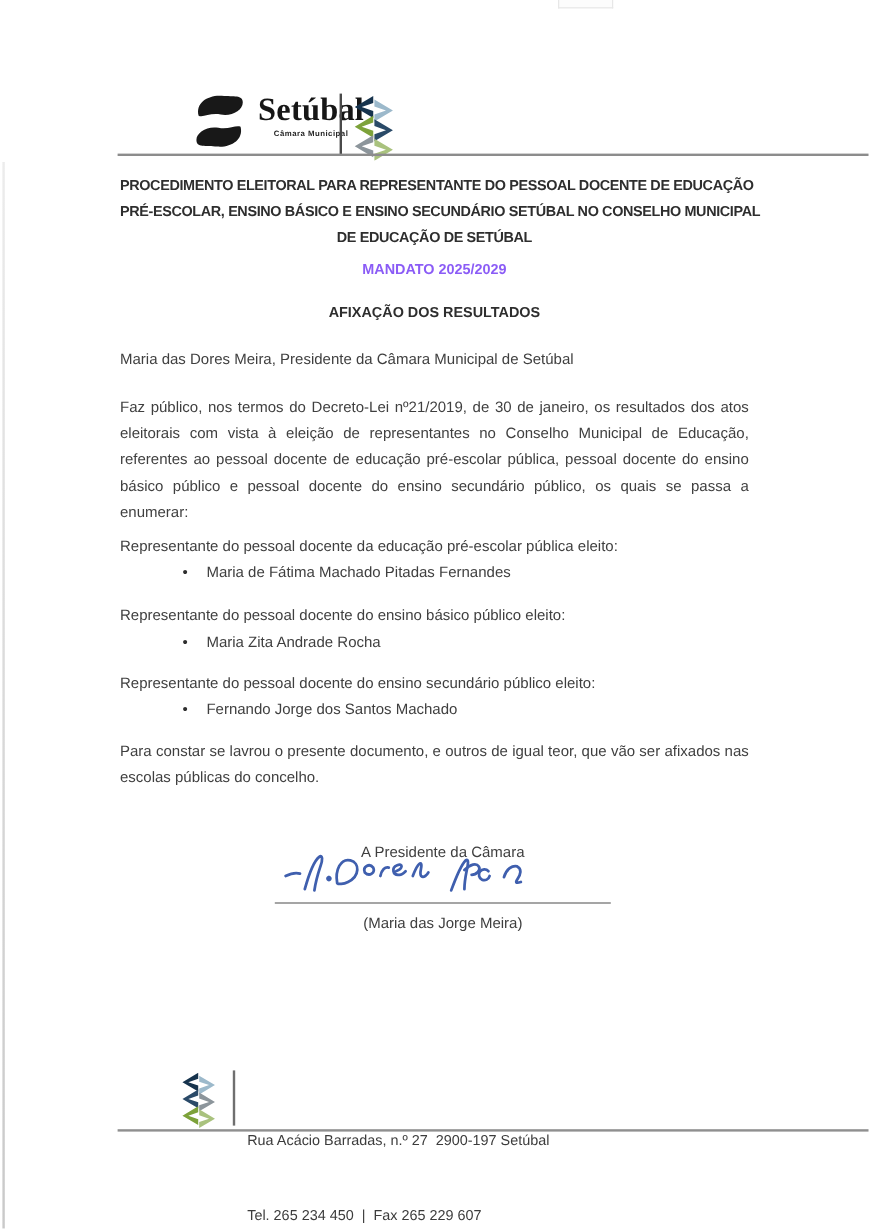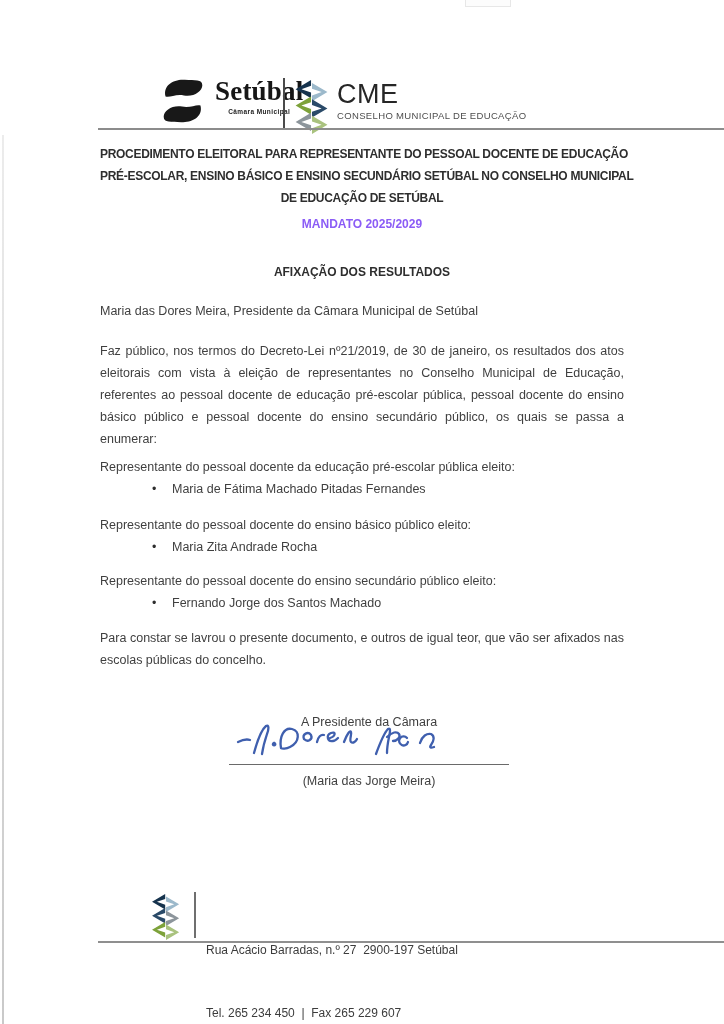--- a/index.html
+++ b/index.html
@@ -47,21 +47,21 @@
   }
   
   .content{
     position:absolute;left:100px;top:138px;width:524px;
     font-size:12.5px;line-height:22px;
   }
   .doc-title{margin-top:5px;text-align:center;font-weight:700;color:#2e2e2e;
     font-size:12px;letter-spacing:-0.3px;}
   .doc-title div{white-space:nowrap;}
   .mandate{margin-top:4px;text-align:center;font-weight:700;color:#8b5cf6;font-size:12px;}
-  .results-heading{margin-top:26px;text-align:center;font-weight:700;color:#2e2e2e;font-size:12px;}
+  .results-heading{margin-top:14px;text-align:center;font-weight:700;color:#2e2e2e;font-size:12px;}
   .intro{margin-top:17px;}
   .body-par{margin-top:18px;text-align:justify;}
   .result-label{margin-top:0;}
   .rg1{margin-top:6px;}
   .rg2{margin-top:14px;}
   .rg3{margin-top:12px;}
   .result-item{display:flex;}
   .bullet{width:20px;padding-left:52px;color:#2e2e2e;}
   .closing{margin-top:13px;text-align:justify;}
   .dateline{margin-top:51px;text-align:center;margin-left:20px;}
@@ -103,24 +103,20 @@
   <div class="cme-logo">
     <span>
       <svg width="40" height="54" viewBox="0 0 40 56">
         <polygon points="19,0 3,9.5 19,19 19,13 9,9.5 19,6" fill="#16334d"></polygon>
         <polygon points="20,3 36,12.5 20,22 20,16 30,12.5 20,9" fill="#9cb9cb"></polygon>
         <polygon points="19,17 3,26.5 19,36 19,30 9,26.5 19,23" fill="#7da23a"></polygon>
         <polygon points="20,20 36,29.5 20,39 20,33 30,29.5 20,26" fill="#2a4a68"></polygon>
         <polygon points="19,34 3,43.5 19,53 19,47 9,43.5 19,40" fill="#8c959b"></polygon>
         <polygon points="20,37 36,46.5 20,56 20,50 30,46.5 20,43" fill="#a9c27e"></polygon>
       </svg>
-    </span>
-    <span class="cme-text">
-      <div class="cme-acronym">CME</div>
-      <div class="cme-subtitle">CONSELHO MUNICIPAL DE EDUCAÇÃO</div>
     </span>
   </div>
 
   <div class="header-rule"></div>
 
   <div class="content">
 
     <div class="doc-title">
       <div>PROCEDIMENTO ELEITORAL PARA REPRESENTANTE DO PESSOAL DOCENTE DE EDUCAÇÃO</div>
       <div>PRÉ-ESCOLAR, ENSINO BÁSICO E ENSINO SECUNDÁRIO SETÚBAL NO CONSELHO MUNICIPAL</div>

